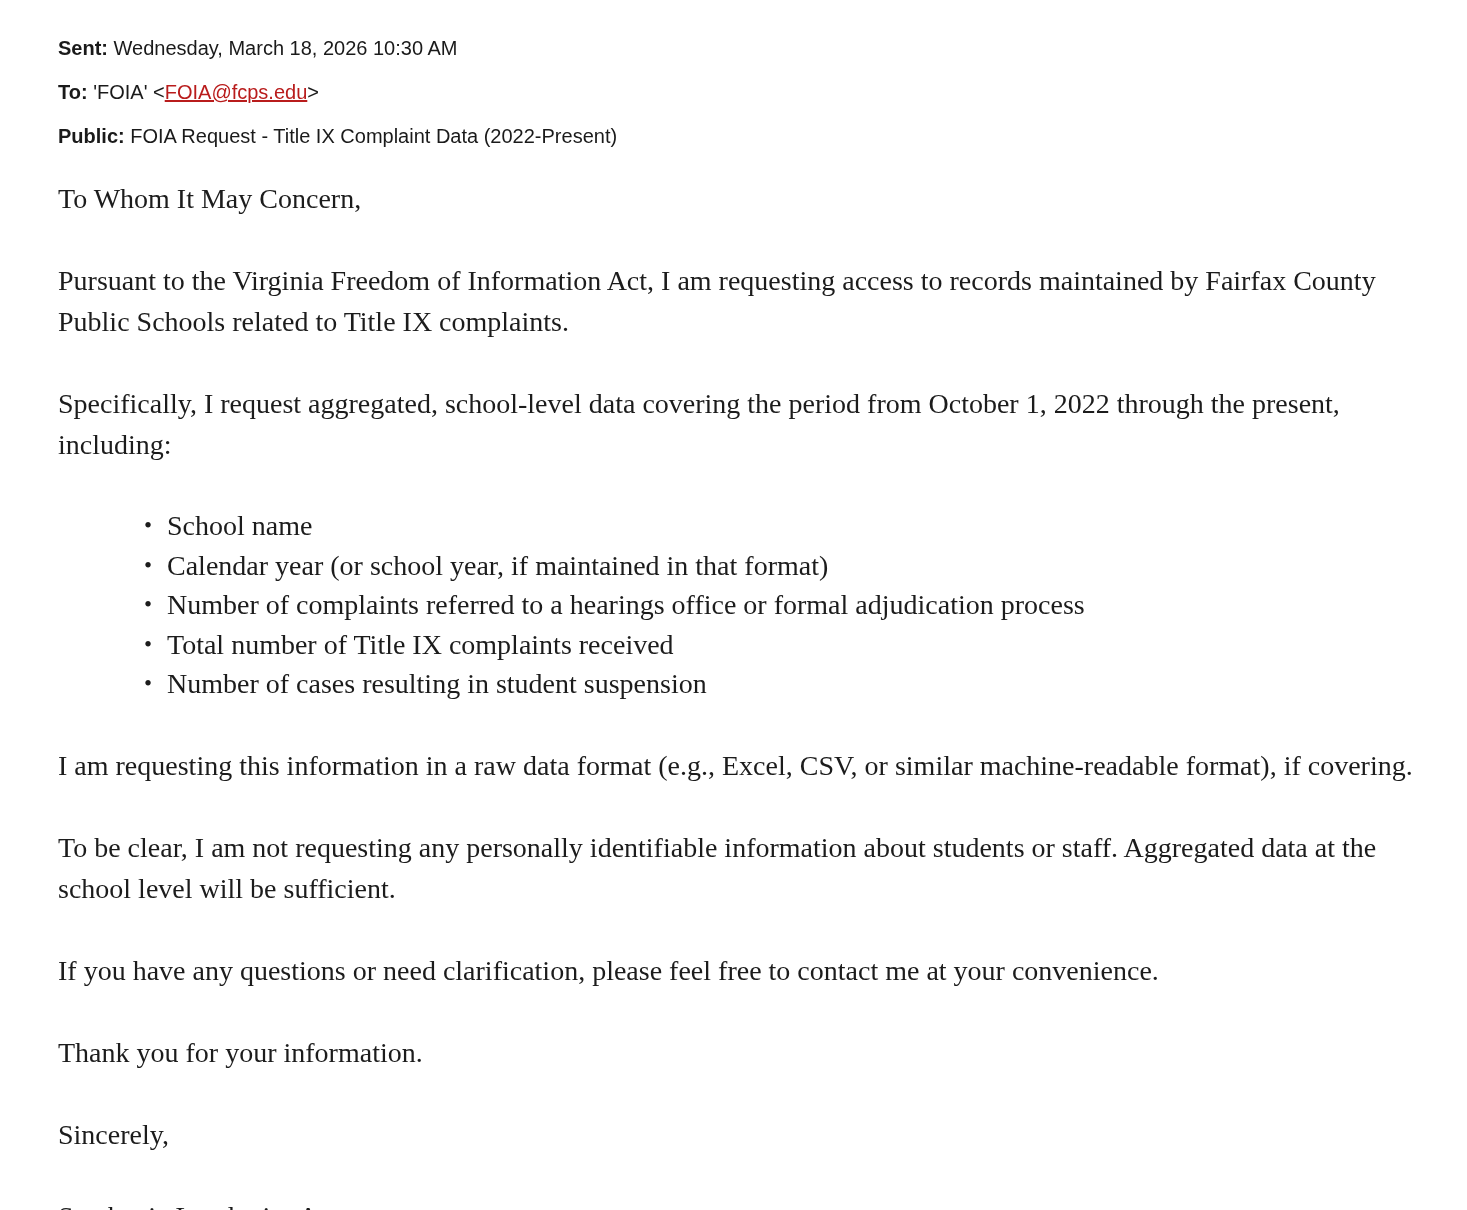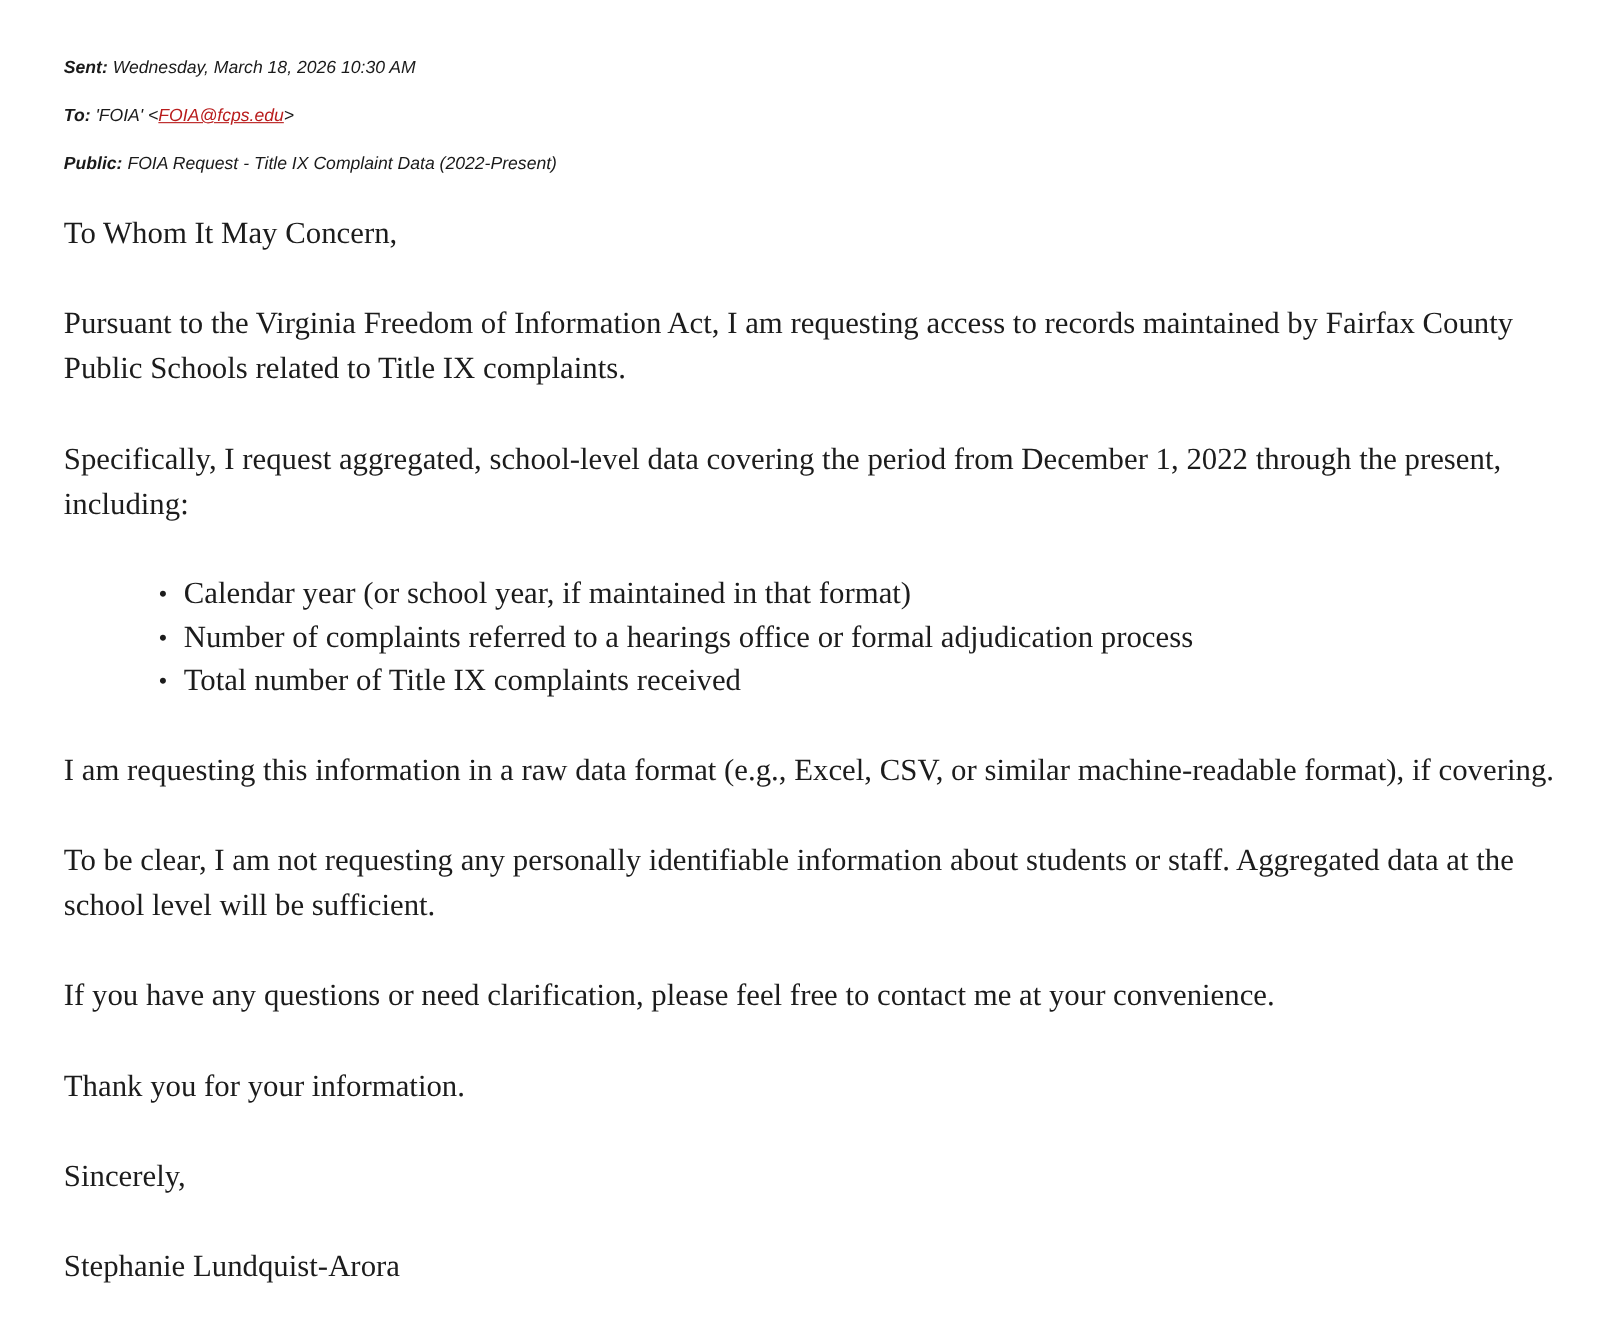--- a/index.html
+++ b/index.html
@@ -20,26 +20,25 @@
   .page {
     position: relative;
     width: 1467px;
     height: 1210px;
     padding: 0;
   }
 
   
   .email-headers {
     font-family: "Liberation Sans", sans-serif;
-    font-size: 16px;
+    font-size: 20px;
     line-height: 44px;
     color: #1a1a1a;
-    padding-top: 40px;
+    padding-top: 26px;
     padding-left: 58px;
-    font-style: italic;
   }
   .hdr-row {
     white-space: nowrap;
   }
   .hdr-label {
     font-weight: bold;
   }
   .hdr-value { font-weight: normal; }
   .email-link {
     color: #b91c1c;
@@ -120,28 +119,30 @@
     <div class="spacer-half"></div>
 
     <p>To Whom It May Concern,</p>
 
     <div class="spacer-line"></div>
 
     <p>Pursuant to the Virginia Freedom of Information Act, I am requesting access to records maintained by Fairfax County Public Schools related to Title IX complaints.</p>
 
     <div class="spacer-line"></div>
 
-    <p>Specifically, I request aggregated, school-level data covering the period from December 1, 2022 through the present, including:</p>
+    <p>Specifically, I request aggregated, school-level data covering the period from October 1, 2022 through the present, including:</p>
 
     <div class="spacer-line"></div>
 
     <ul class="bullet-list">
+      <li>School name</li>
       <li>Calendar year (or school year, if maintained in that format)</li>
       <li>Number of complaints referred to a hearings office or formal adjudication process</li>
       <li>Total number of Title IX complaints received</li>
+      <li>Number of cases resulting in student suspension</li>
     </ul>
 
     <div class="spacer-line"></div>
 
     <p>I am requesting this information in a raw data format (e.g., Excel, CSV, or similar machine-readable format), if covering.</p>
 
     <div class="spacer-line"></div>
 
     <p>To be clear, I am not requesting any personally identifiable information about students or staff. Aggregated data at the school level will be sufficient.</p>
 

